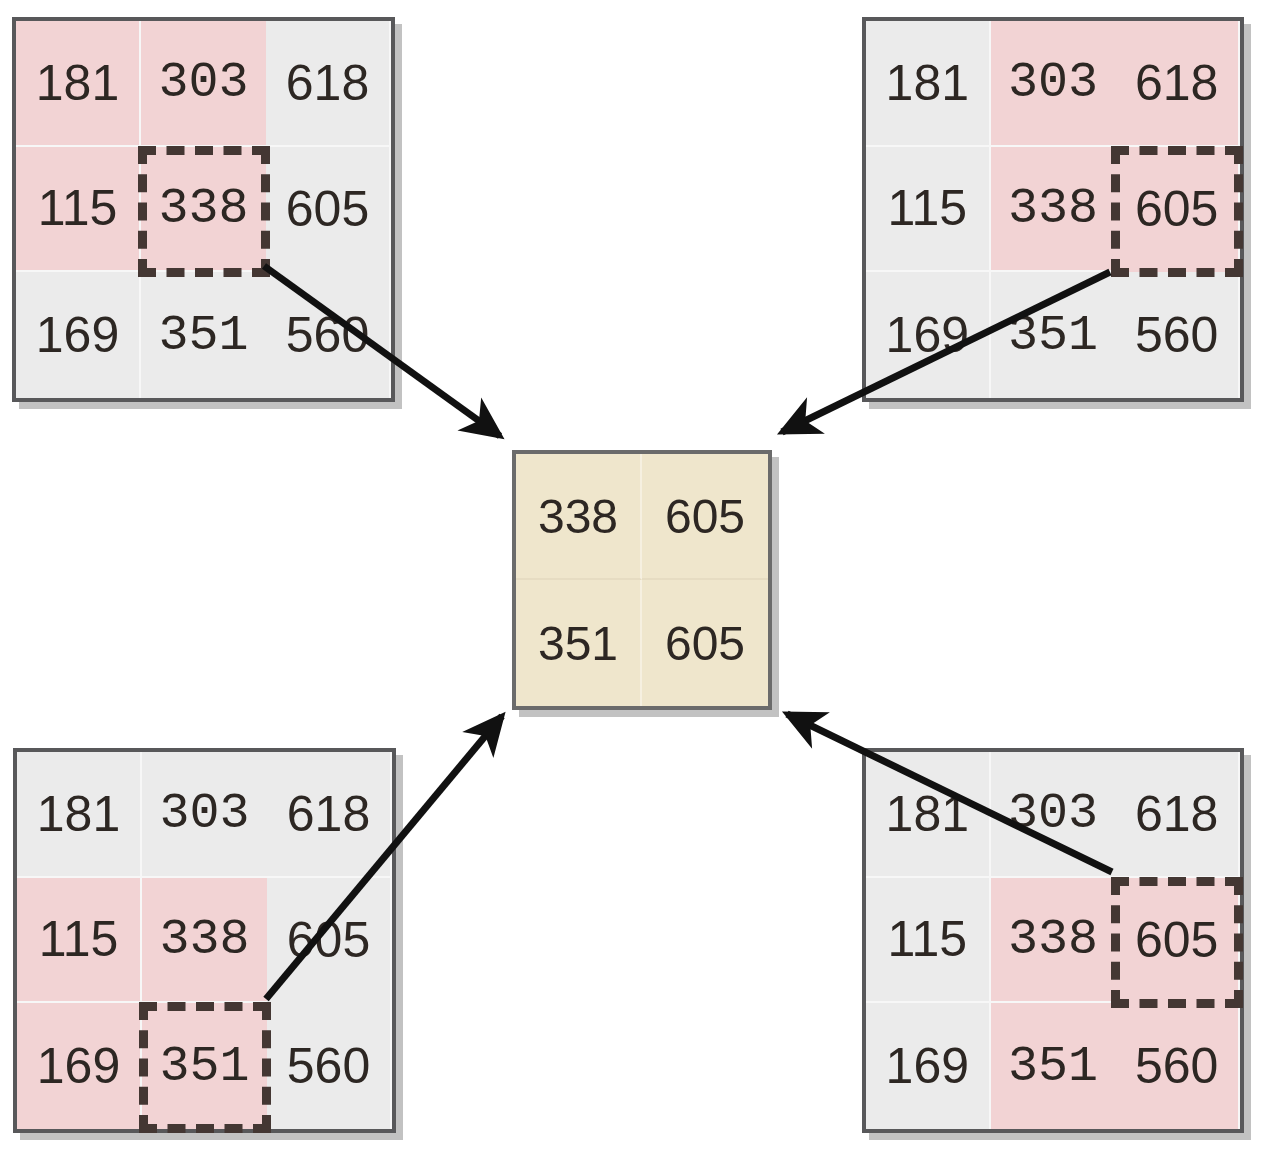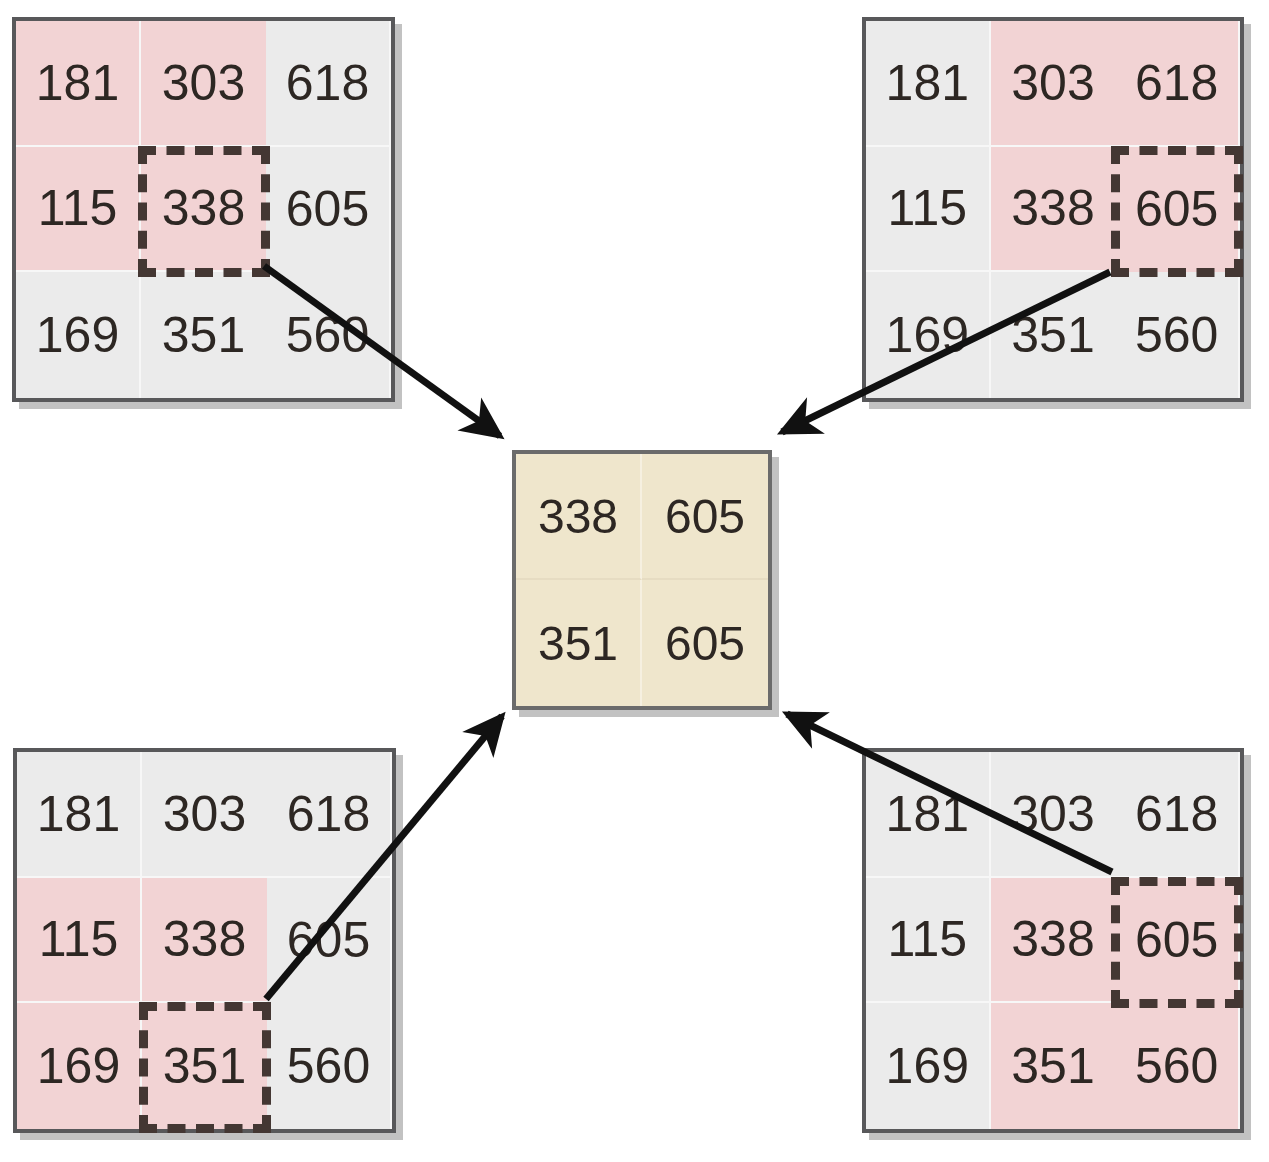--- a/index.html
+++ b/index.html
@@ -36,21 +36,21 @@
     position: relative;
     display: flex;
     align-items: center;
     justify-content: center;
     font-size: 50px;
     color: #2d2723;
     border-right: 2px solid #f7f7f7;
     border-bottom: 2px solid #f7f7f7;
     z-index: 2;
   }
-  .mcell:nth-child(3n) { border-right: none; }
+  .mcell:nth-child(3n) { border-right: none; font-family: Liberation Mono, monospace; }
   .mcell:nth-child(n+7) { border-bottom: none; }
 
   
   .hl {
     position: absolute;
     background: #f2d3d4;
     z-index: 1;
     pointer-events: none;
   }
   

